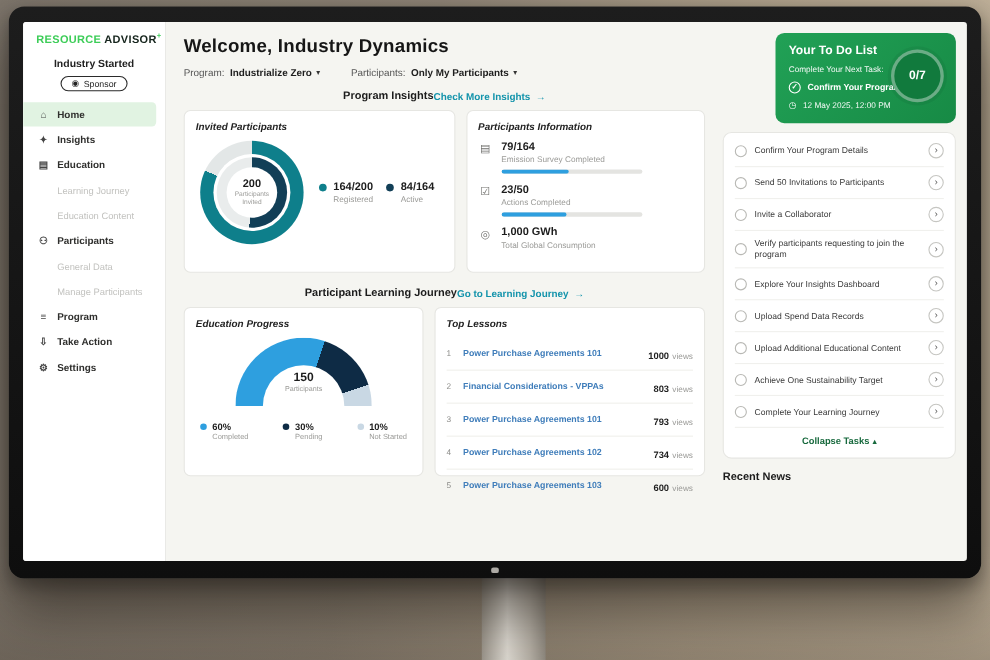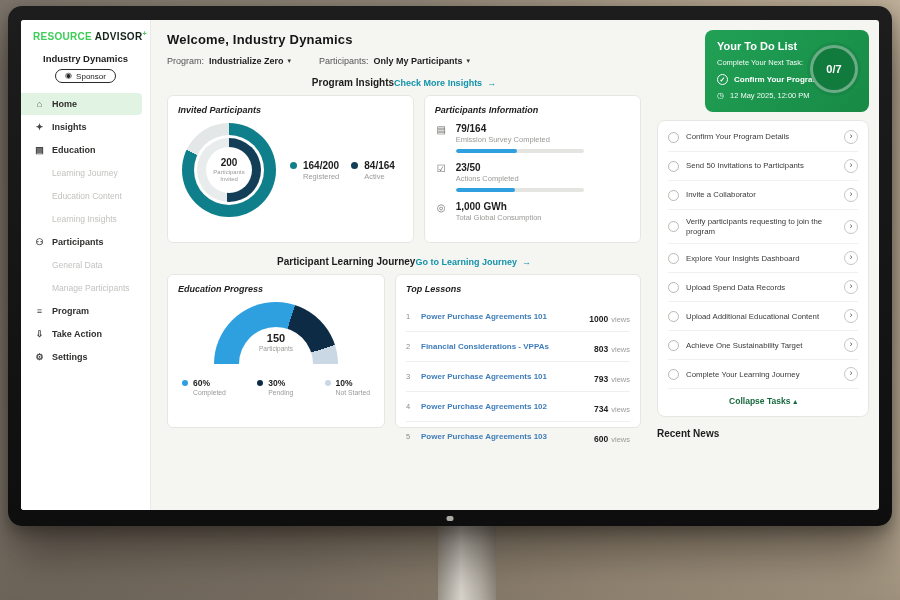--- a/index.html
+++ b/index.html
@@ -20,21 +20,21 @@
   .org{text-align:center;font-size:9.5px;font-weight:bold;color:#222;margin-top:11px;}
   .sponsor{margin:5px auto 10px;width:fit-content;border:1px solid #2b2b2b;border-radius:9px;padding:1.5px 9px;font-size:8px;color:#222;display:flex;align-items:center;gap:4px;background:#fff;}
   .sponsor .sp-ic{font-size:8px;line-height:1;}
   .nav-item{display:flex;align-items:center;gap:7px;padding:6px 8px 6px 13px;font-size:9px;font-weight:bold;color:#2f2f2d;margin:1px 8px 1px 0;border-radius:0 4px 4px 0;cursor:pointer;}
   .nav-item .ic{width:11px;font-size:9px;text-align:center;color:#444;line-height:1;}
   .nav-item.sub{padding-left:31px;color:#c2c2bf;font-weight:normal;font-size:8.5px;}
   .nav-item.active{background:#e1f3e2;}
 
   
   .main{flex:1;min-width:0;padding:12px 14px 0 16px;}
-  .welcome{margin:0;font-size:13px;font-weight:bold;color:#161616;letter-spacing:.2px;}
+  .welcome{margin:0;font-size:17px;font-weight:bold;color:#161616;letter-spacing:.2px;}
   .filters{display:flex;gap:28px;margin:9px 0 11px;font-size:9px;color:#555;align-items:center;}
   .filter{display:flex;align-items:center;cursor:pointer;}
   .f-val{font-weight:bold;color:#1d1d1d;margin-left:5px;}
   .chev{font-size:7px;color:#333;margin-left:4px;}
   .sec-row{display:flex;justify-content:center;align-items:center;margin:4px 0 7px;}
   .sec-row.second{margin-top:13px;}
   .sec-title{font-size:10px;font-weight:bold;color:#1c1c1c;}
   .sec-link{font-size:9px;font-weight:bold;color:#1293ab;display:flex;gap:5px;align-items:center;cursor:pointer;text-decoration:none;}
   .cards{display:flex;gap:10px;}
   .card{background:#fff;border:1px solid #e6e6e2;border-radius:6px;padding:9px 10px;}
@@ -118,21 +118,21 @@
   <div class="floor"></div>
   <div class="stand"></div>
   <div class="monitor">
     <div class="screen">
 
       <aside class="sidebar">
         <div class="brand">
           <span class="g">RESOURCE</span>
           <span class="d"><span>ADVISOR</span><sup>+</sup></span>
         </div>
-        <div class="org">Industry Dynamics</div>
+        <div class="org">Industry Started</div>
         <div class="sponsor">
           <span class="sp-ic">◉</span>
           <span>Sponsor</span>
         </div>
         <nav>
           <div class="nav-item active">
             <span class="ic">⌂</span>
             <span>Home</span>
           </div>
           <div class="nav-item">
@@ -141,23 +141,20 @@
           </div>
           <div class="nav-item">
             <span class="ic">▤</span>
             <span>Education</span>
           </div>
           <div class="nav-item sub">
             <span>Learning Journey</span>
           </div>
           <div class="nav-item sub">
             <span>Education Content</span>
-          </div>
-          <div class="nav-item sub">
-            <span>Learning Insights</span>
           </div>
           <div class="nav-item">
             <span class="ic">⚇</span>
             <span>Participants</span>
           </div>
           <div class="nav-item sub">
             <span>General Data</span>
           </div>
           <div class="nav-item sub">
             <span>Manage Participants</span>

